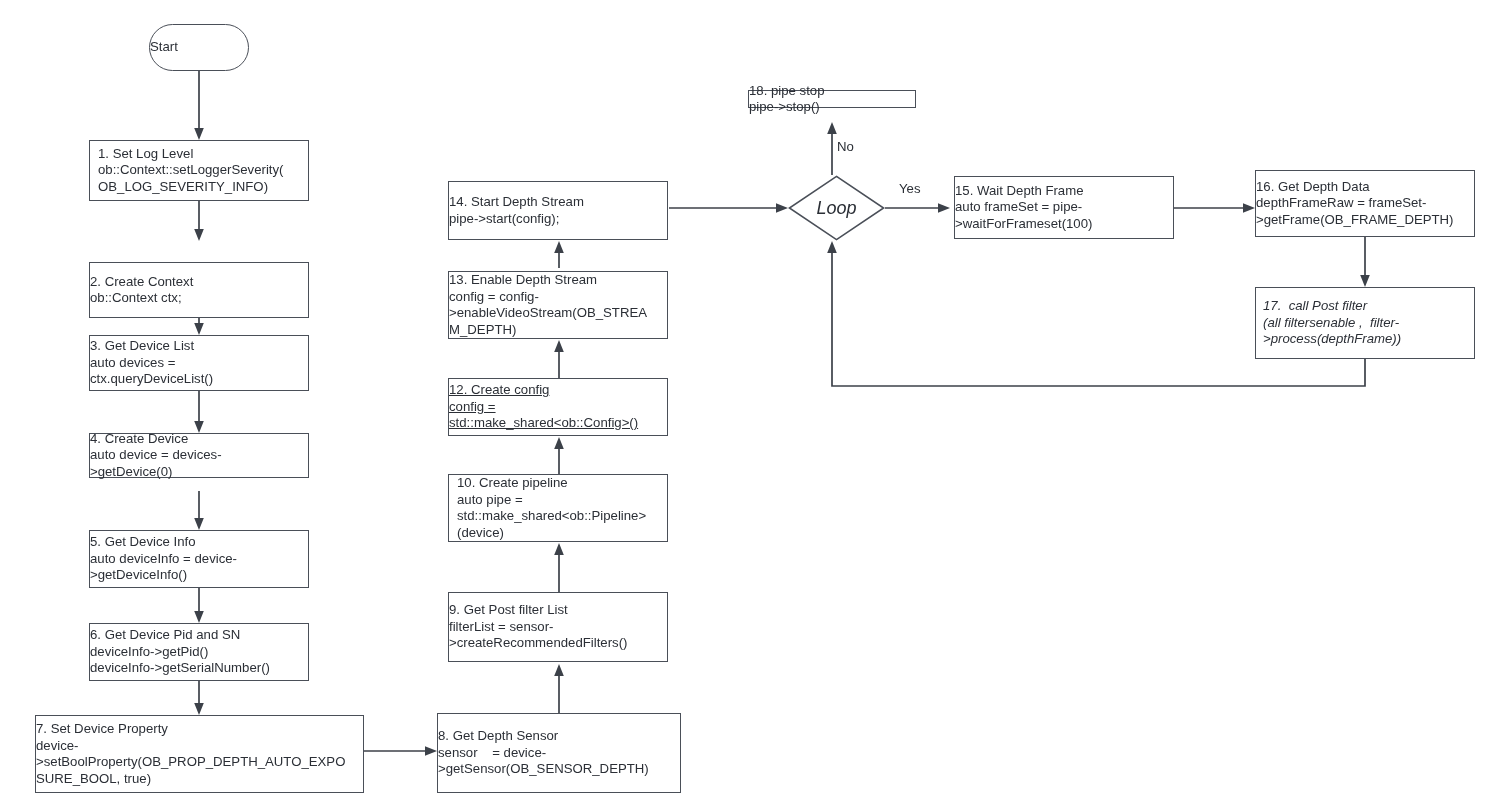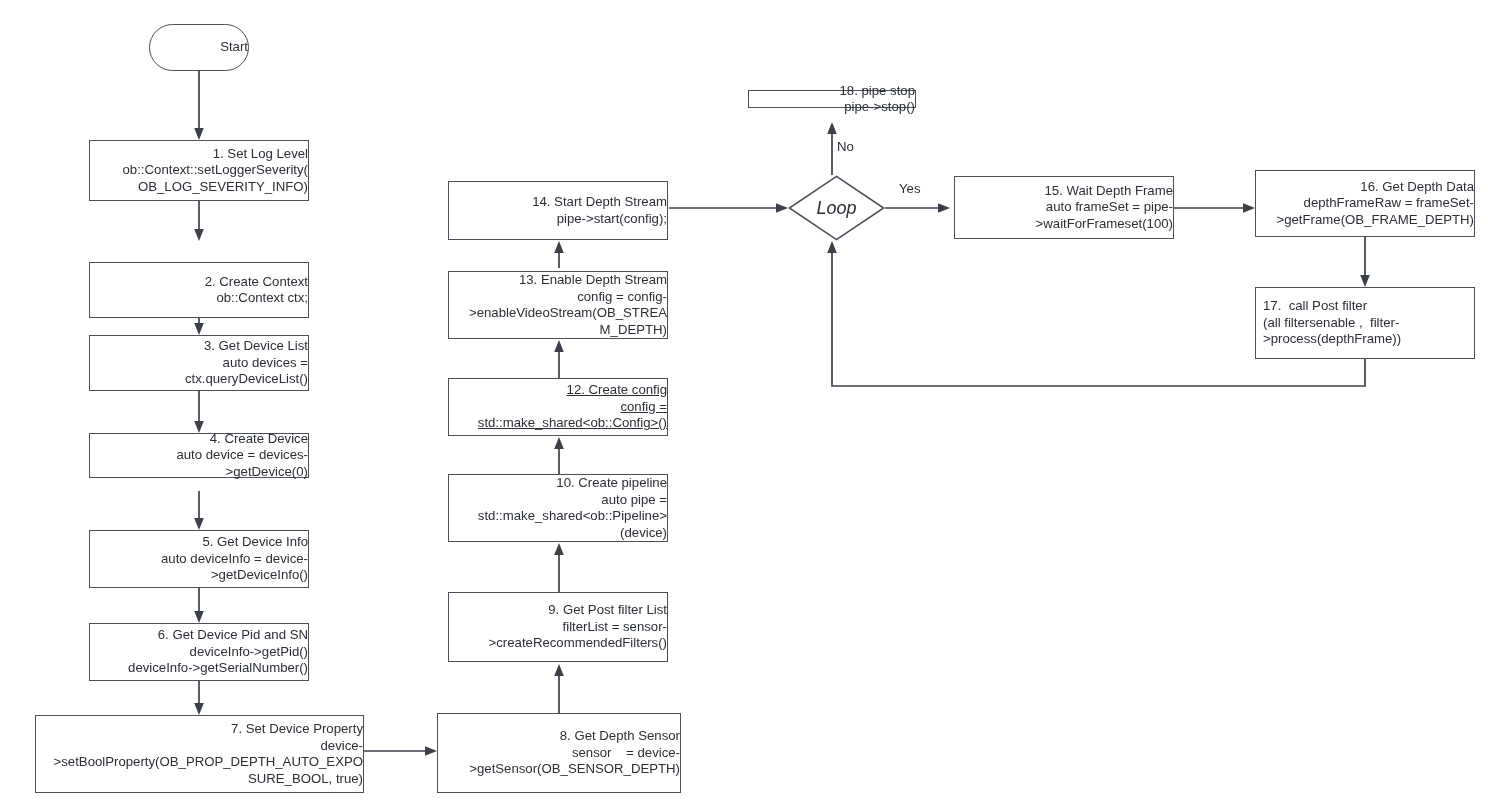--- a/index.html
+++ b/index.html
@@ -22,31 +22,32 @@
     position: absolute;
     box-sizing: border-box;
     border: 1.6px solid #4a4f58;
     background: #ffffff;
     color: #2b2f36;
     font-size: 13.2px;
     line-height: 16.5px;
     display: flex;
     align-items: center;
     justify-content: center;
-    text-align: right;
+    text-align: left;
     white-space: pre;
     z-index: 3;
   }
   .node.terminal {
     border-radius: 24px;
   }
   .node.leftalign {
     justify-content: flex-start;
     text-align: left;
     padding-left: 7px;
+    font-style: italic;
   }
   .node .txt {
     display: block;
     width: 100%;
   }
   .diamond {
     position: absolute;
     z-index: 3;
   }
   .diamond svg { display: block; }
@@ -146,21 +147,21 @@
     <polygon points="1365,287 1360.2,275 1369.8,275"></polygon>
 
     <polyline points="1365,359 1365,386 832,386 832,250"></polyline>
     <polygon points="832,241 827.2,253 836.8,253"></polygon>
   </svg>
 
   <div class="node terminal" style="left:149px; top:24px; width:100px; height:47px;">
     <span class="txt">Start</span>
   </div>
 
-  <div class="node" style="left:89px; top:140px; width:220px; height:61px;">
+  <div class="node" style="left:89px; top:140px; width:220px; height:61px;padding-left:8px;">
     <span class="txt">1. Set Log Level
 ob::Context::setLoggerSeverity(
 OB_LOG_SEVERITY_INFO)</span>
   </div>
 
   <div class="node" style="left:89px; top:241px; width:220px; height:56px;margin-top:21px;">
     <span class="txt">2. Create Context
 ob::Context ctx;</span>
   </div>
 

